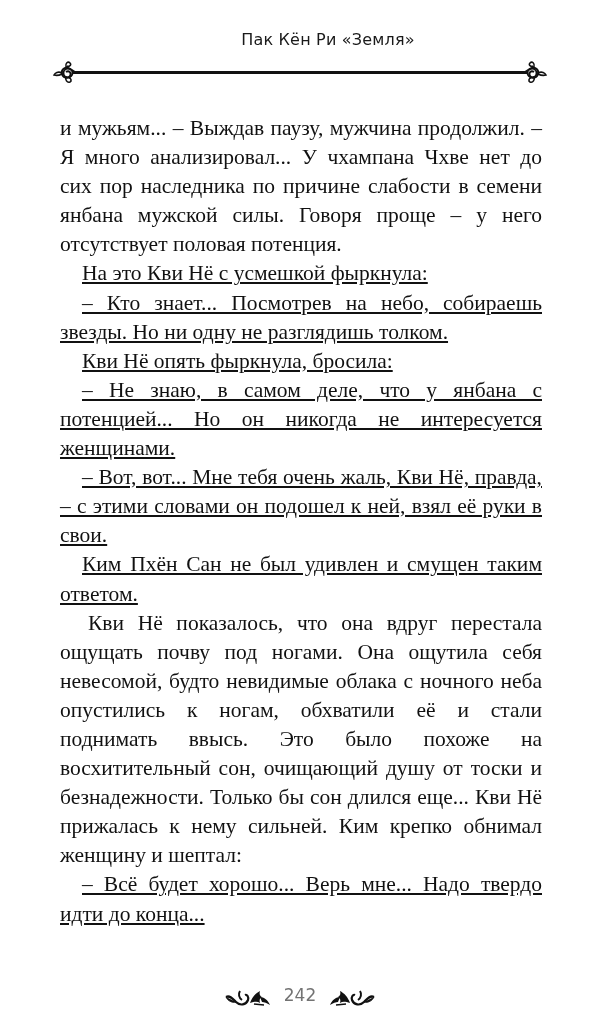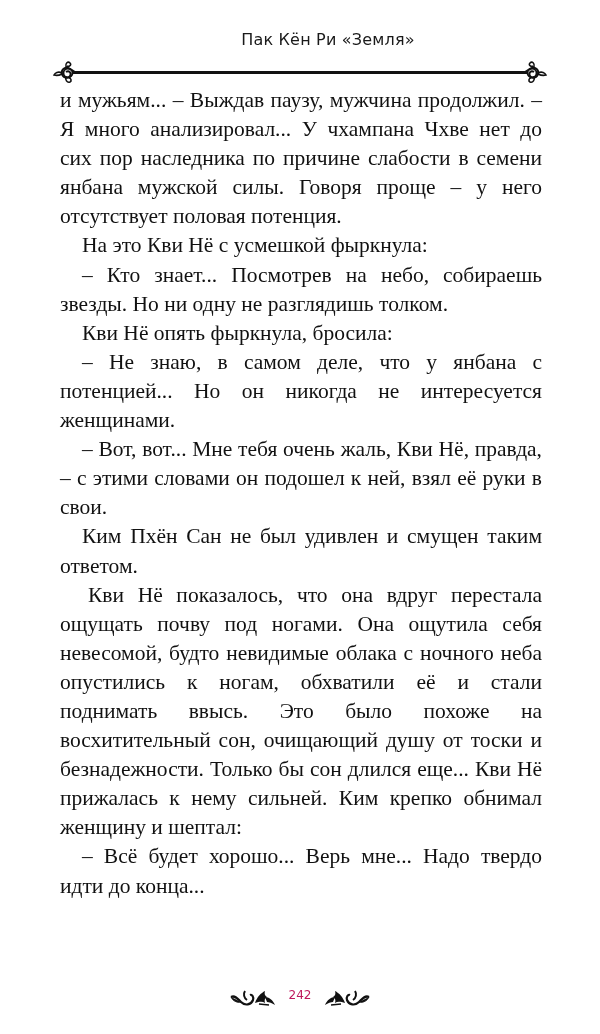--- a/index.html
+++ b/index.html
@@ -61,43 +61,45 @@
       color: #111;
     }
     .page-body p {
       margin: 0;
       text-align: justify;
       text-align-last: left;
       hyphens: manual;
     }
     .page-body p.indent {
       text-indent: 22px;
+      text-decoration: underline;
     }
     .page-body p.indent-wide {
       text-indent: 28px;
     }
     .page-body p.cont {
       text-indent: 0;
+      margin-top: 28px;
     }
 
     .folio {
       position: absolute;
       top: 980px;
       left: 0;
       width: 600px;
       height: 34px;
       display: flex;
       justify-content: center;
       align-items: center;
       gap: 12px;
     }
     .folio-num {
       font-family: "DejaVu Sans", sans-serif;
-      font-size: 12px;
-      color: #be185d;
+      font-size: 17px;
+      color: #737373;
       padding-bottom: 4px;
     }
     .orn {
       width: 48px;
       height: 24px;
     }
     .orn.right { transform: scaleX(-1); }
   </style>
 </head>
 <body>

